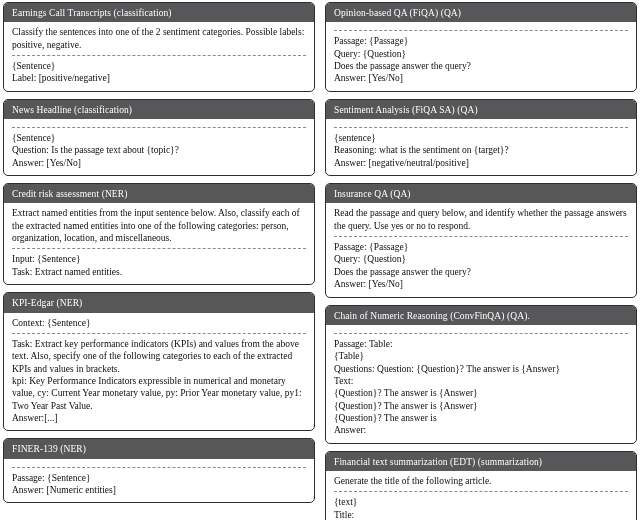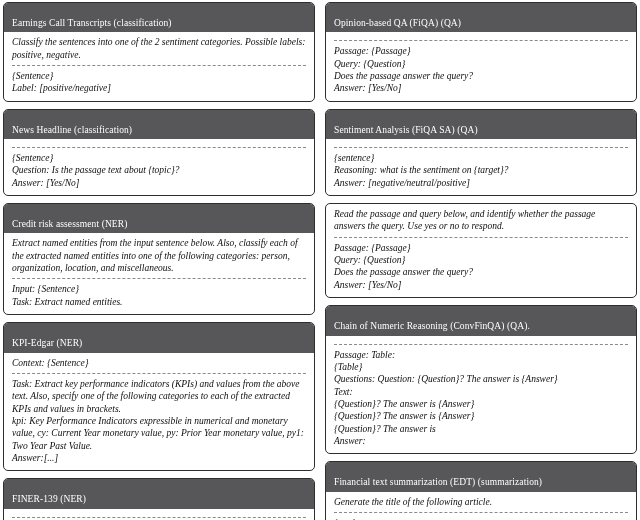--- a/index.html
+++ b/index.html
@@ -11,29 +11,29 @@
     border:1px solid #2e2e2e;
     border-radius:5px;
     overflow:hidden;
     background:#ffffff;
   }
   .box-head {
     background:var(--header-bg, #57575a);
     color:var(--header-text, #ffffff);
     font-size:9.5px;
     line-height:1.3;
-    padding:14px 8px 3px 8px;
+    padding:4px 8px 3px 8px;
     letter-spacing:.1px;
   }
   .box-body {
     padding:4px 8px 6px 8px;
     font-size:9.5px;
     line-height:1.3;
   }
-  .line { white-space:normal;font-style:italic; }
+  .line { white-space:normal; }
   .hr {
     border:0;
     border-top:1px dashed #8a8a8a;
     margin:4px 0 4px 0;
     height:0;
   }
 </style>
 </head>
 <body>
 
@@ -99,20 +99,21 @@
       <section class="prompt-box">
         <div class="box-head">Sentiment Analysis (FiQA SA) (QA)</div>
         <div class="box-body">
           <div class="hr"></div>
           <div class="line">{sentence}</div>
           <div class="line">Reasoning: what is the sentiment on {target}?</div>
           <div class="line">Answer: [negative/neutral/positive]</div>
         </div>
       </section>
       <section class="prompt-box">
+        <div class="box-head">Insurance QA (QA)</div>
         <div class="box-body">
           <div class="line">Read the passage and query below, and identify whether the passage answers the query. Use yes or no to respond.</div>
           <div class="hr"></div>
           <div class="line">Passage: {Passage}</div>
           <div class="line">Query: {Question}</div>
           <div class="line">Does the passage answer the query?</div>
           <div class="line">Answer: [Yes/No]</div>
         </div>
       </section>
       <section class="prompt-box">

